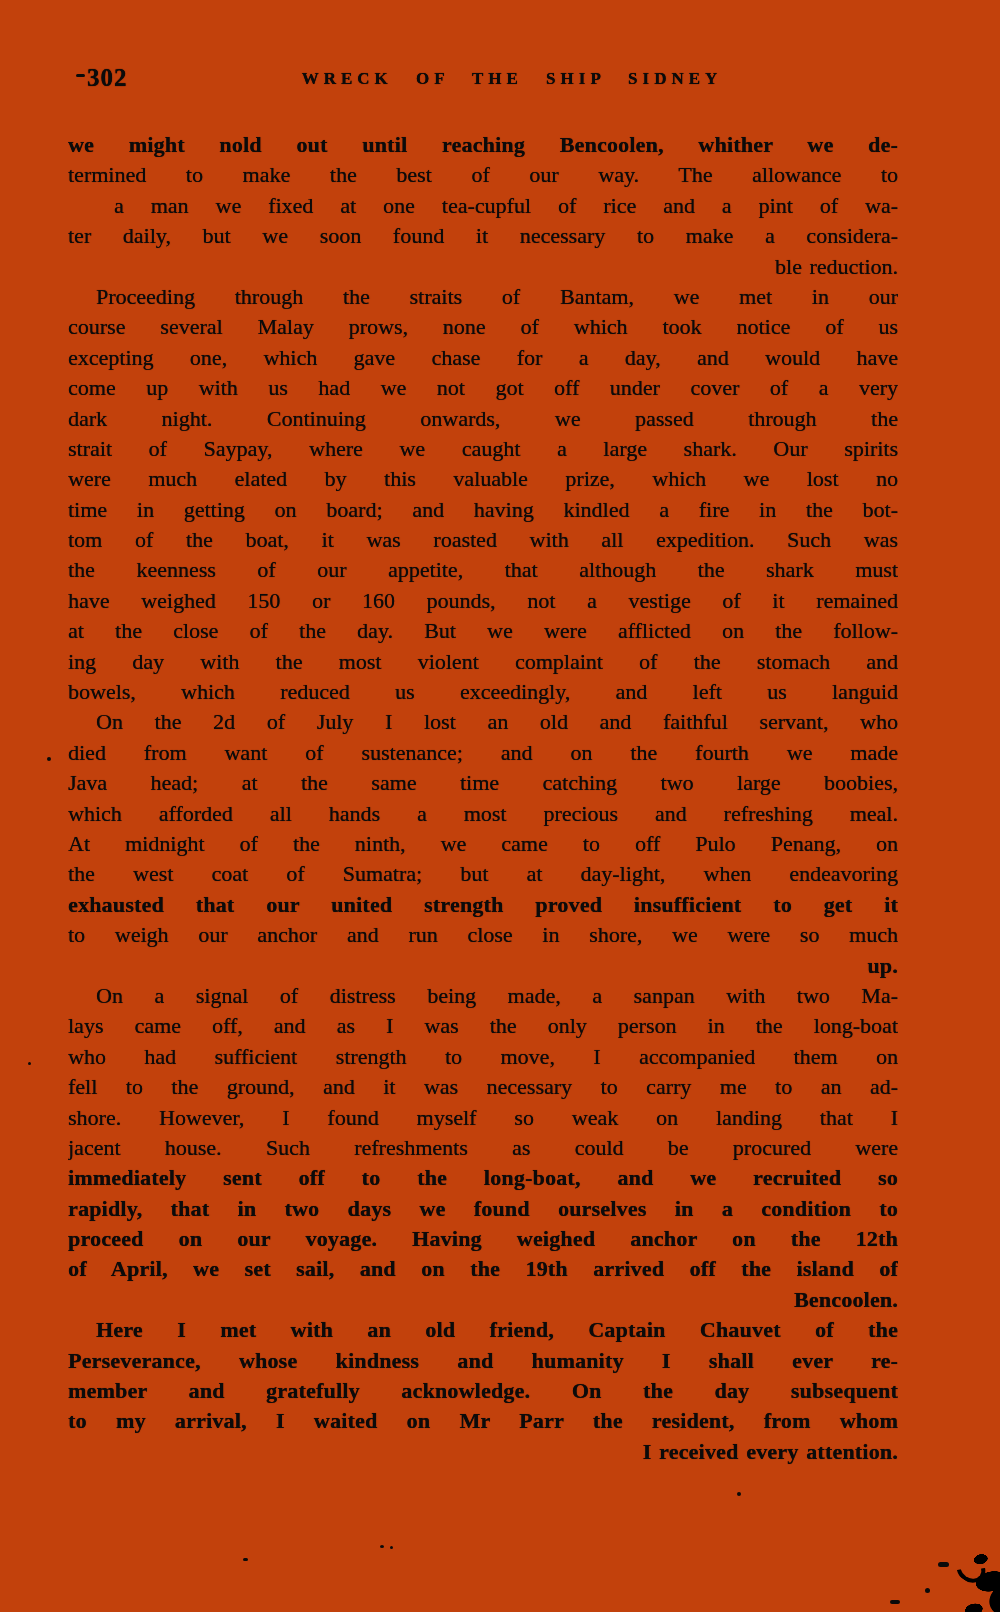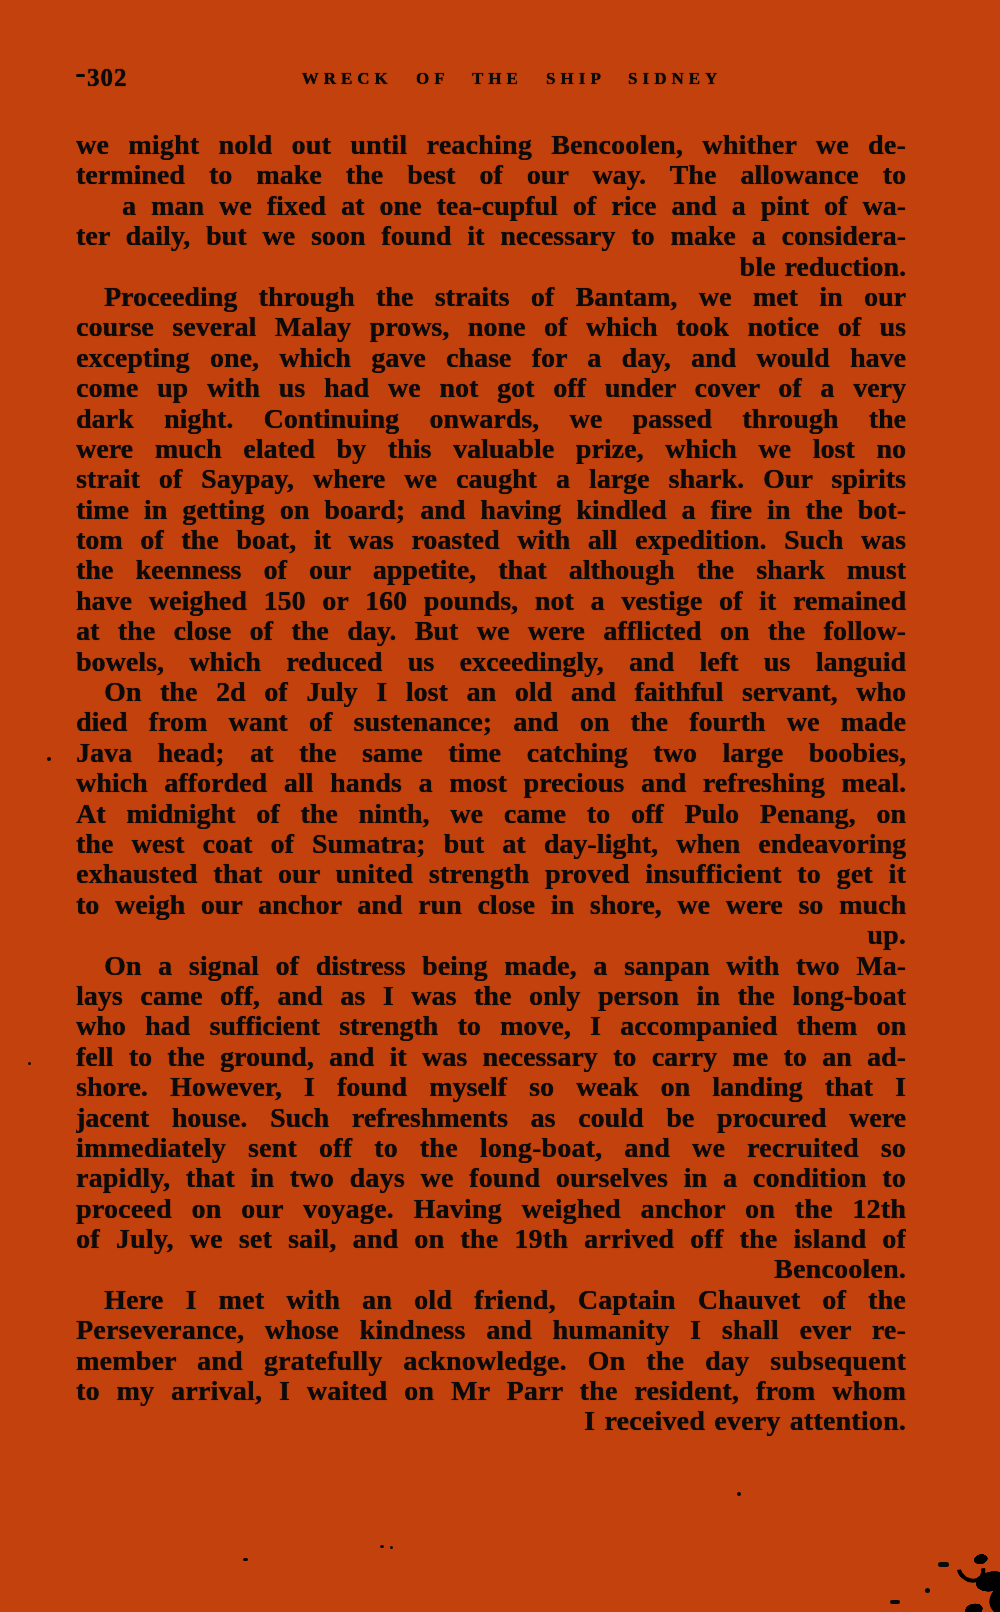--- a/index.html
+++ b/index.html
@@ -12,28 +12,27 @@
   .pagenum {
     position:absolute; left:2px; top:0; font-size:25px; font-weight:bold;
     letter-spacing:1px; text-shadow:0 0 1px #000;
   }
   .runhead {
     position:absolute; left:0; right:0; top:5px; text-align:center;
     font-size:17px; font-weight:bold; letter-spacing:5px; word-spacing:14px;
     text-shadow:0 0 0.8px #000; white-space:nowrap;
   }
   .text-block {
-    position:absolute; left:76px; top:130px; width:830px;
-    font-size:28px; line-height:30.4px; word-spacing:2px;
+    position:absolute; left:68px; top:130px; width:830px;
+    font-size:22px; line-height:30.4px; word-spacing:2px;
   }
   .line {
     height:30.4px; overflow:hidden; text-align:justify;
     text-shadow:0.2px 0.2px 0.7px rgba(0,0,0,0.8);
     white-space:normal;
-    font-weight:bold;
   }
   .line::after { content:""; display:inline-block; width:100%; height:0; }
   .line.last { text-align:right; }
   .line.last::after { content:none; }
   .ind1 { text-indent:28px; }
   .ind2 { text-indent:46px; }
   .heavy { font-weight:bold; letter-spacing:0.2px; }
   .speck { position:absolute; background:#0a0a0a; border-radius:50%; }
   .ink-blob {
     position:absolute; right:-6px; bottom:-8px; width:96px; height:92px;
@@ -65,47 +64,48 @@
       <div class="line heavy">we might nold out until reaching Bencoolen, whither we de-</div>
       <div class="line">termined to make the best of our way.  The allowance to</div>
       <div class="line ind2">a man we fixed at one tea-cupful of rice and a pint of wa-</div>
       <div class="line">ter daily, but we soon found it necessary to make a considera-</div>
       <div class="line last">ble reduction.</div>
       <div class="line ind1">Proceeding through the straits of Bantam, we met in our</div>
       <div class="line">course several Malay prows, none of which took notice of us</div>
       <div class="line">excepting one, which gave chase for a day, and would have</div>
       <div class="line">come up with us had we not got off under cover of a very</div>
       <div class="line">dark night.  Continuing onwards, we passed through the</div>
+      <div class="line">strait of Saypay, where we caught a large shark.  Our spirits</div>
       <div class="line">were much elated by this valuable prize, which we lost no</div>
-      <div class="line">strait of Saypay, where we caught a large shark.  Our spirits</div>
       <div class="line">time in getting on board; and having kindled a fire in the bot-</div>
       <div class="line">tom of the boat, it was roasted with all expedition.  Such was</div>
       <div class="line">the keenness of our appetite, that although the shark must</div>
       <div class="line">have weighed 150 or 160 pounds, not a vestige of it remained</div>
       <div class="line">at the close of the day.  But we were afflicted on the follow-</div>
+      <div class="line">ing day with the most violent complaint of the stomach and</div>
       <div class="line">bowels, which reduced us exceedingly, and left us languid</div>
       <div class="line ind1">On the 2d of July I lost an old and faithful servant, who</div>
       <div class="line">died from want of sustenance; and on the fourth we made</div>
       <div class="line">Java head; at the same time catching two large boobies,</div>
       <div class="line">which afforded all hands a most precious and refreshing meal.</div>
       <div class="line">At midnight of the ninth, we came to off Pulo Penang, on</div>
       <div class="line">the west coat of Sumatra; but at day-light, when endeavoring</div>
       <div class="line heavy">exhausted that our united strength proved insufficient to get it</div>
       <div class="line">to weigh our anchor and run close in shore, we were so much</div>
       <div class="line last heavy">up.</div>
       <div class="line ind1">On a signal of distress being made, a sanpan with two Ma-</div>
       <div class="line">lays came off, and as I was the only person in the long-boat</div>
       <div class="line">who had sufficient strength to move, I accompanied them on</div>
       <div class="line">fell to the ground, and it was necessary to carry me to an ad-</div>
       <div class="line">shore.  However, I found myself so weak on landing that I</div>
       <div class="line">jacent house.  Such refreshments as could be procured were</div>
       <div class="line heavy">immediately sent off to the long-boat, and we recruited so</div>
       <div class="line heavy">rapidly, that in two days we found ourselves in a condition to</div>
       <div class="line heavy">proceed on our voyage.  Having weighed anchor on the 12th</div>
-      <div class="line heavy">of July, we set sail, and on the 19th arrived off the island of</div>
+      <div class="line heavy">of April, we set sail, and on the 19th arrived off the island of</div>
       <div class="line last heavy">Bencoolen.</div>
       <div class="line ind1 heavy">Here I met with an old friend, Captain Chauvet of the</div>
       <div class="line heavy">Perseverance, whose kindness and humanity I shall ever re-</div>
       <div class="line heavy">member and gratefully acknowledge.  On the day subsequent</div>
       <div class="line heavy">to my arrival, I waited on Mr Parr the resident, from whom</div>
       <div class="line last heavy">I received every attention.</div>
     </div>
 
   <div class="speck" style="left:76px; top:74px; width:9px; height:3px; border-radius:2px;"></div>
   <div class="speck" style="left:47px; top:757px; width:4px; height:4px;"></div>

